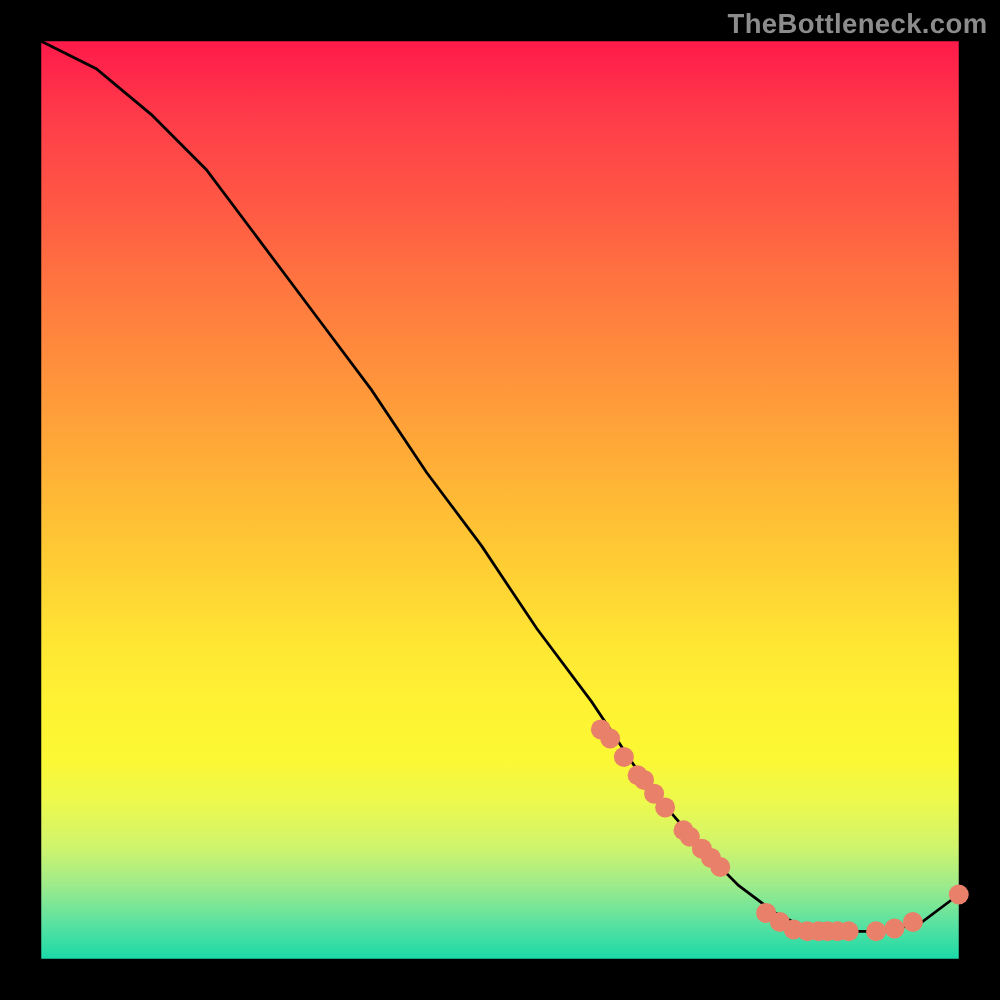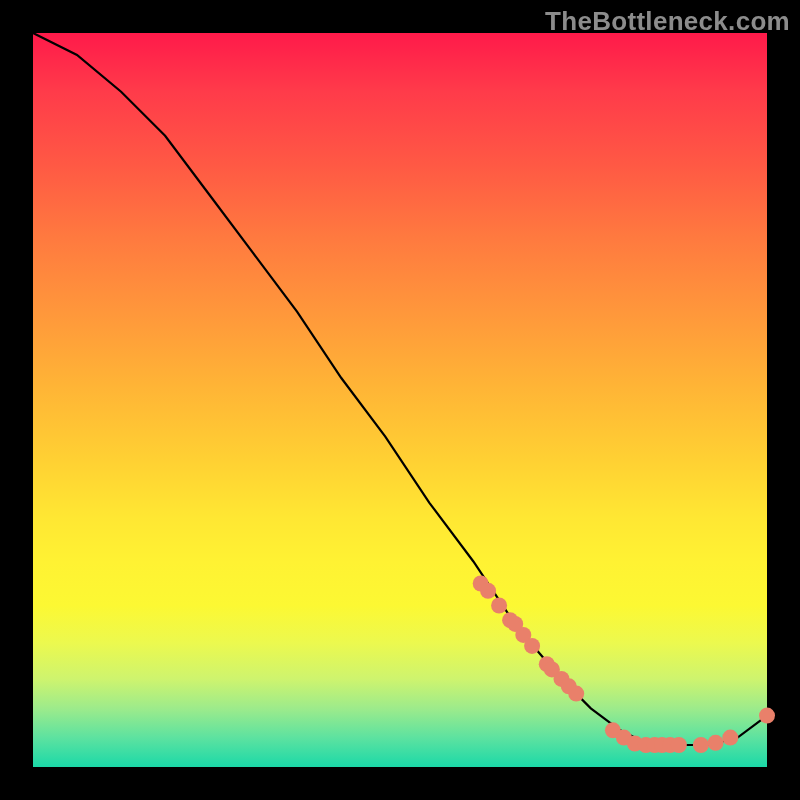--- a/index.html
+++ b/index.html
@@ -42,21 +42,21 @@
     top: 0;
     width: 734px;
     height: 734px;
     overflow: visible;
   }
   .watermark {
     position: absolute;
     top: 6px;
     right: 10px;
     color: #8c8c8c;
-    font-size: 26px;
+    font-size: 22px;
     font-weight: 600;
     letter-spacing: 0.3px;
   }
 </style>
 </head>
 <body>
 
 <div class="plot-region">
   <svg class="curve-svg" viewBox="0 0 734 734">
 

